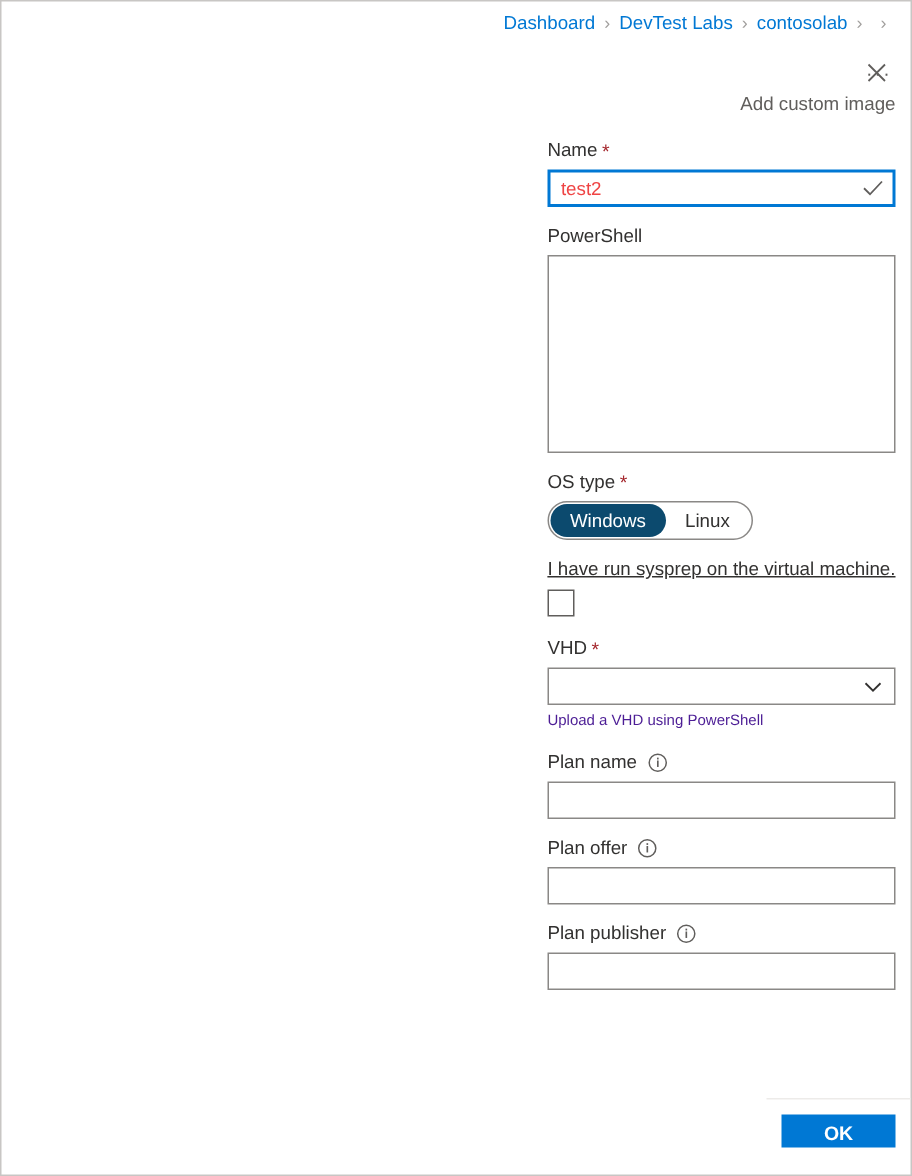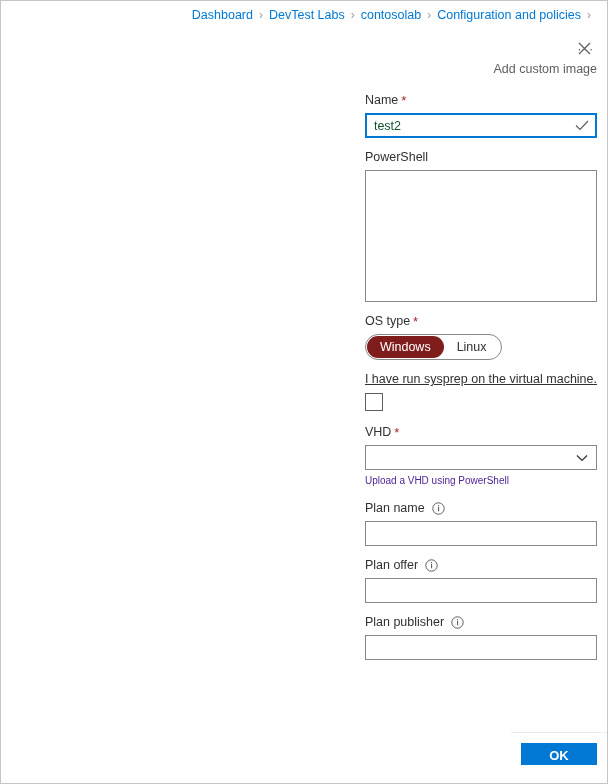--- a/index.html
+++ b/index.html
@@ -125,21 +125,21 @@
   }
 
   .textbox {
     box-sizing: border-box;
     width: 100%;
     height: 25px;
     border: 1px solid #8a8886;
     background: #ffffff;
     font-family: "Liberation Sans", sans-serif;
     font-size: 12.5px;
-    color: #14532d;
+    color: #ef4444;
     padding: 0 8px;
     outline: none;
     display: block;
   }
   .textbox::placeholder { color: #a19f9d; }
 
   .input-wrap {
     position: relative;
     width: 100%;
   }
@@ -191,21 +191,21 @@
     line-height: 22px;
     padding: 0 13px;
     font-size: 12.5px;
     color: #323130;
     cursor: pointer;
     user-select: none;
     text-align: center;
     white-space: nowrap;
   }
   .pill.selected {
-    background: #7f1d1d;
+    background: #0c4a6e;
     color: #ffffff;
   }
 
   
   .check-label {
     font-size: 12.5px;
     color: #323130;
     line-height: 17px;
     margin-bottom: 5px;
     text-decoration: underline;
@@ -275,21 +275,20 @@
 
 <div class="blade">
 
   <div class="breadcrumb">
     <span class="crumb">Dashboard</span>
     <span class="crumb-sep">›</span>
     <span class="crumb">DevTest Labs</span>
     <span class="crumb-sep">›</span>
     <span class="crumb">contosolab</span>
     <span class="crumb-sep">›</span>
-    <span class="crumb">Configuration and policies</span>
     <span class="crumb-sep">›</span>
   </div>
 
   <div class="title-row">
     <div class="ellipsis-btn">···</div>
     <div class="close-btn">
       <svg width="13" height="13" viewBox="0 0 13 13" aria-hidden="true">
         <path d="M1 1 L12 12 M12 1 L1 12" stroke="#605e5c" stroke-width="1.2" fill="none"></path>
       </svg>
     </div>

